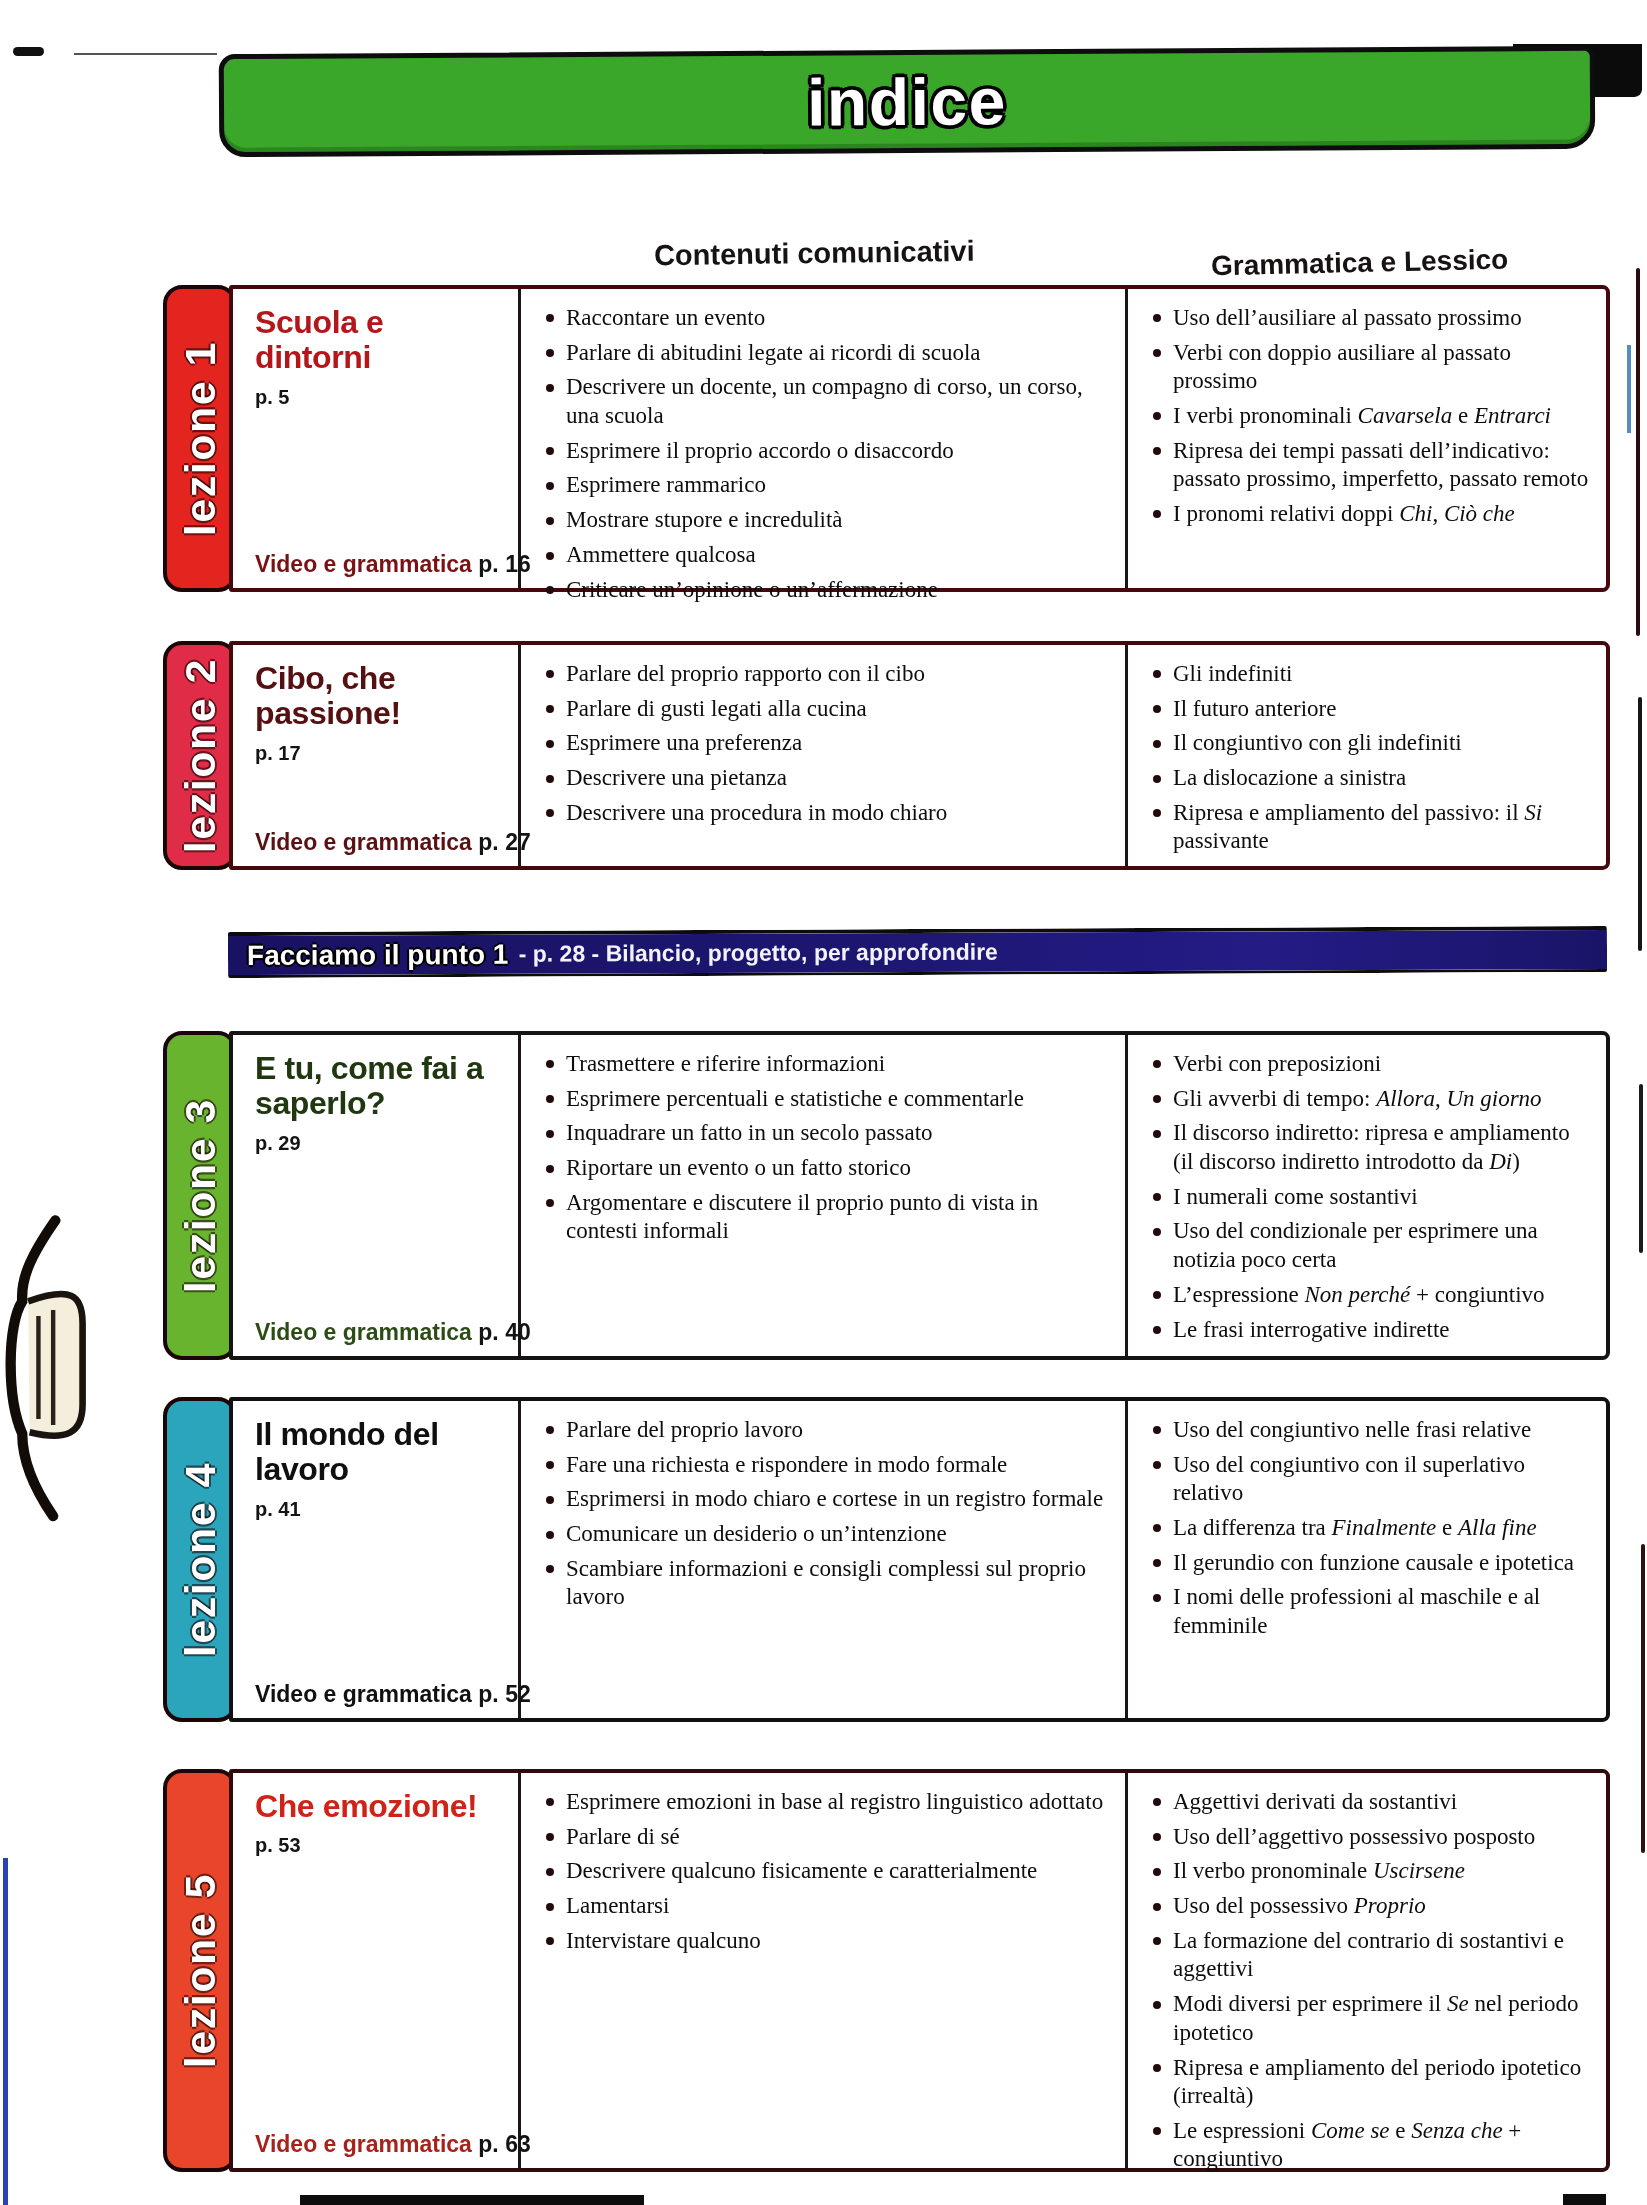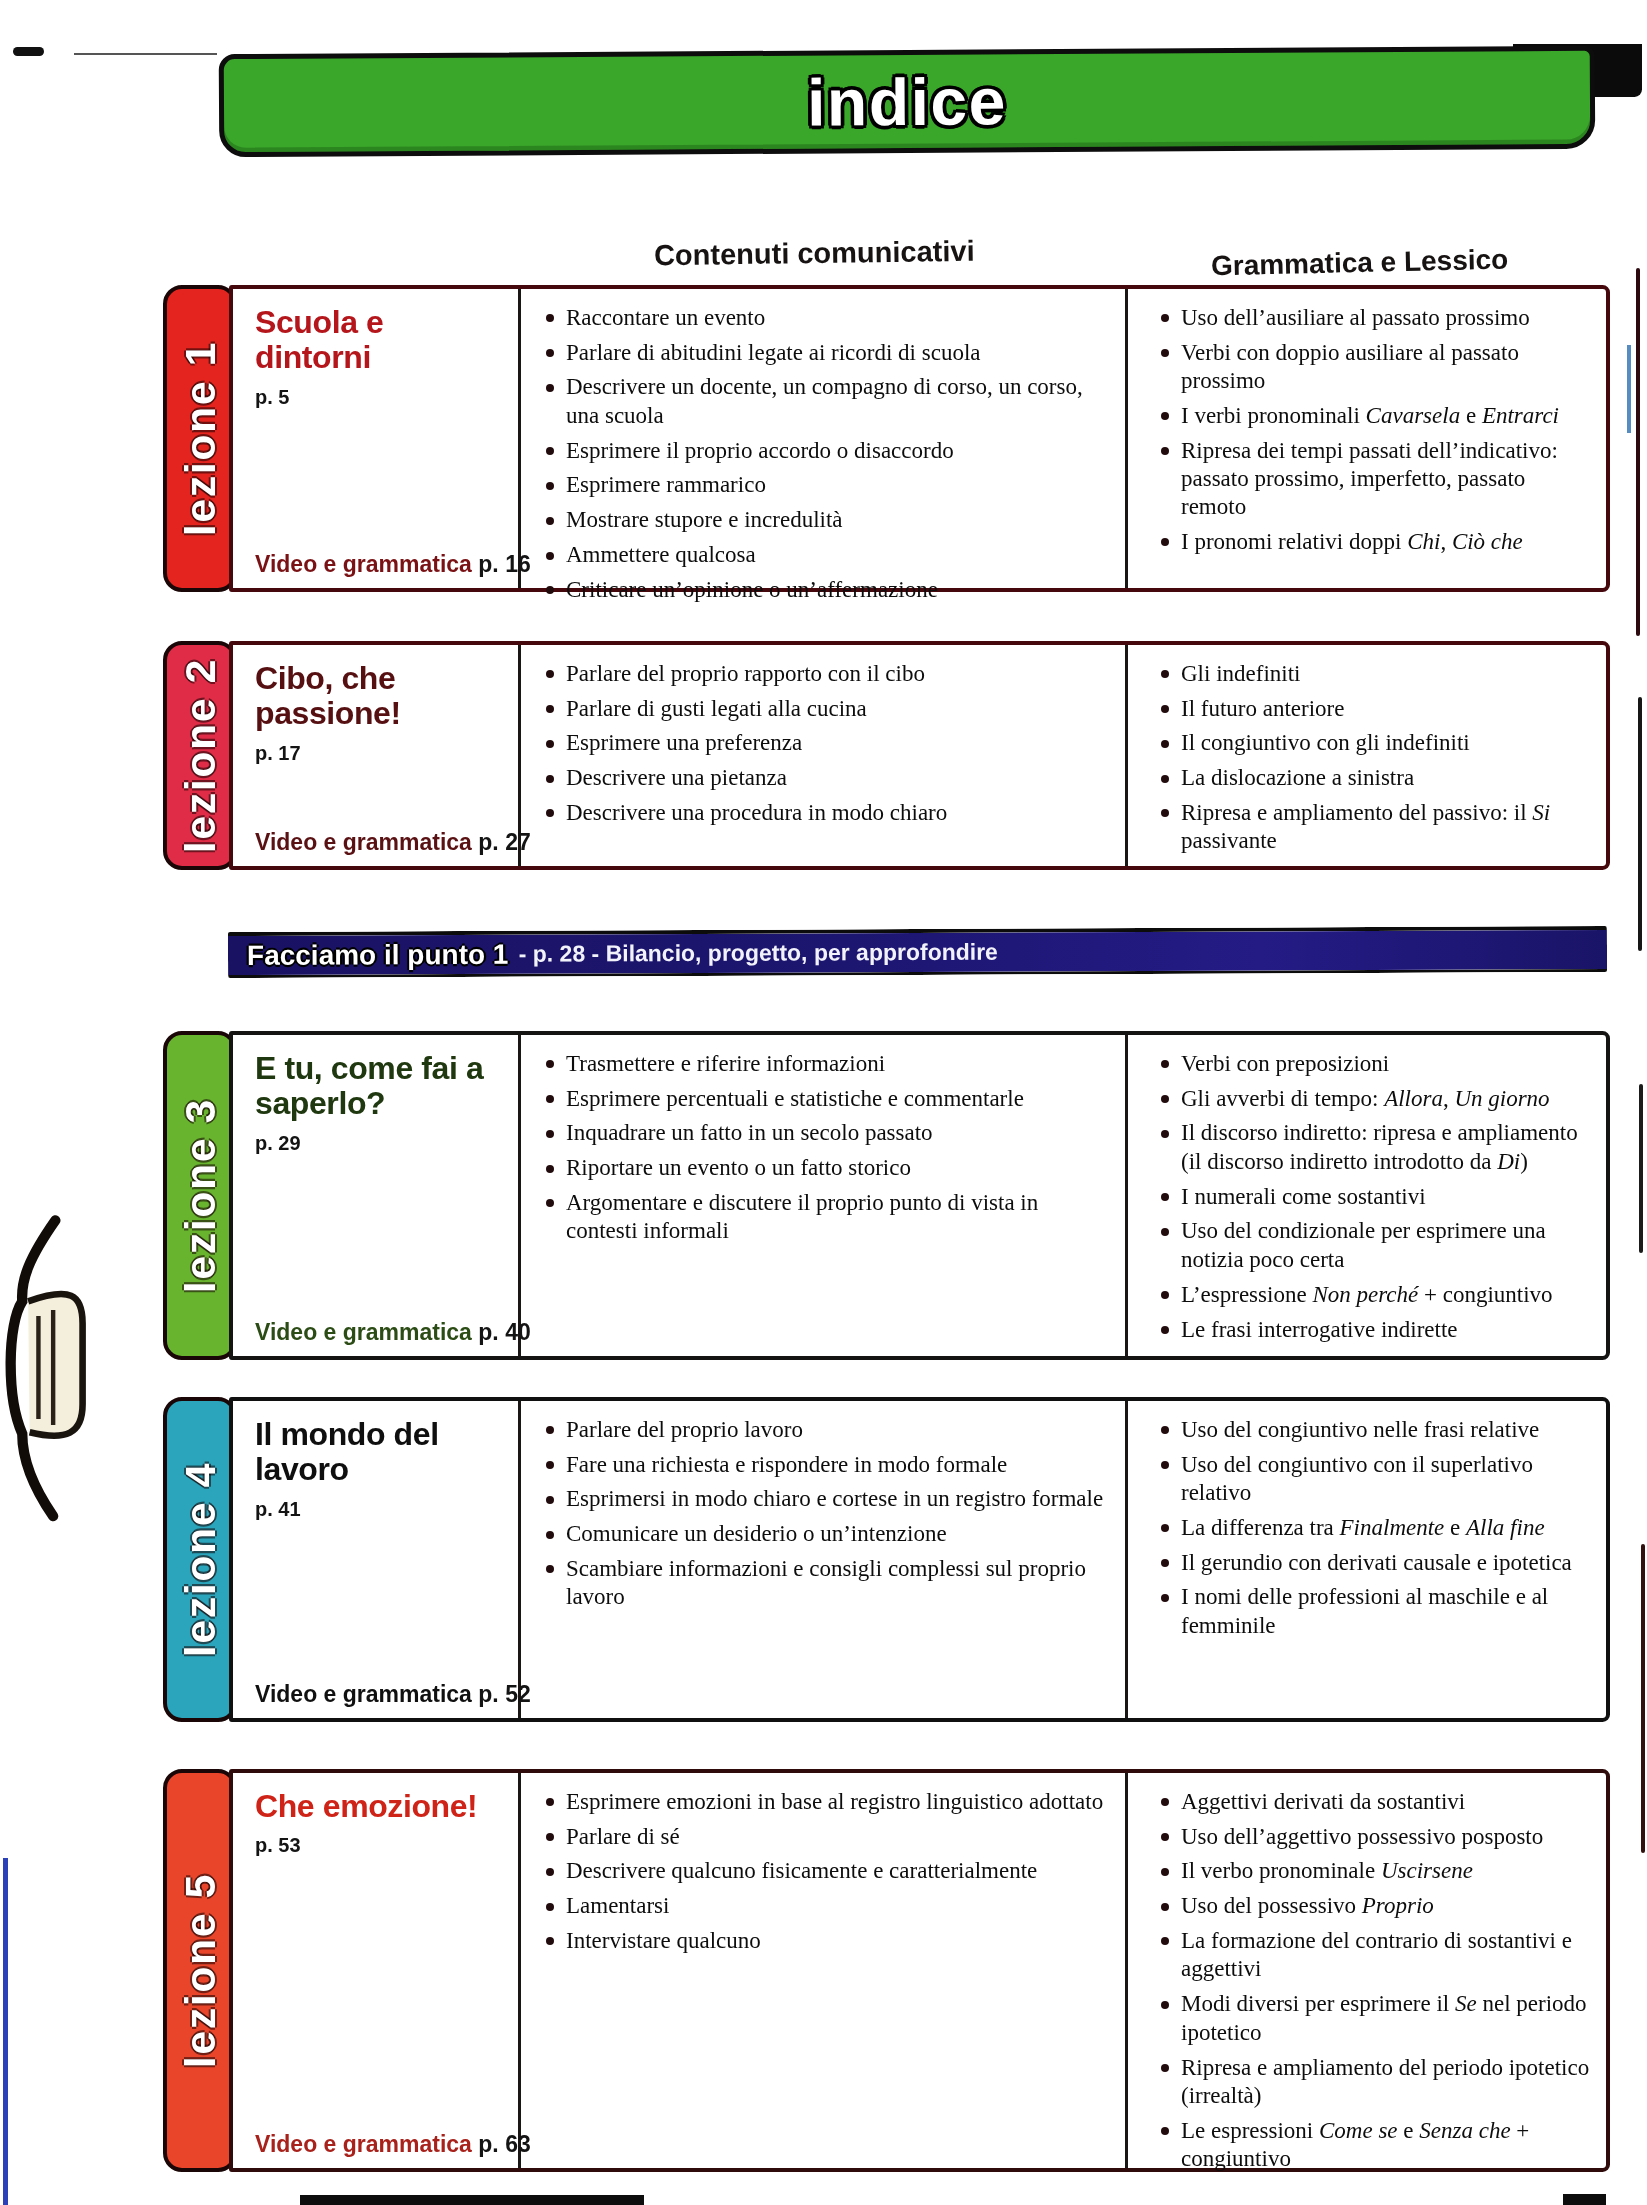--- a/index.html
+++ b/index.html
@@ -60,21 +60,21 @@
   .box{position:absolute;left:66px;right:0;top:0;bottom:0;background:#fff;
        border:4.4px solid var(--bd);border-radius:2.9px 7.4px 7.4px 2.9px;box-sizing:border-box;
        display:flex;}
   .col-title{width:285px;box-sizing:border-box;padding:16px 10.3px 11.8px 22px;position:relative;flex:none;}
   .lz-title{font-weight:bold;font-size:32px;line-height:1.1;letter-spacing:-0.4px;color:var(--title);}
   .lz-page{font-weight:bold;font-size:20px;margin-top:10.3px;color:#141414;}
   .vg{position:absolute;bottom:10.3px;left:22px;font-weight:bold;font-size:23px;white-space:nowrap;}
   .vg-label{color:var(--vg);}
   .vg-page{color:#141414;}
   .col-cont{flex:0 0 610px;border-left:3.7px solid #1a1616;border-right:3.7px solid #1a1616;box-sizing:border-box;}
-  .col-gram{flex:1;padding-left:8px;}
+  .col-gram{flex:1;}
   ul.bullets{margin:0;padding:14.7px 13.2px 5.9px 16px;list-style:none;}
   .bullets li{position:relative;padding-left:29px;font-family:"Liberation Serif",serif;
       font-size:23px;line-height:1.23;color:#0d0d0d;margin-bottom:6.6px;}
   .bullets li::before{content:"";position:absolute;left:8.8px;top:10.3px;width:8px;height:8px;
       border-radius:50%;background:#220b0d;}
 </style>
 </head>
 <body>
 
 <div class="page">
@@ -223,21 +223,21 @@
             <li><span>Esprimersi in modo chiaro e cortese in un registro formale</span></li>
             <li><span>Comunicare un desiderio o un’intenzione</span></li>
             <li><span>Scambiare informazioni e consigli complessi sul proprio lavoro</span></li>
           </ul>
       </div>
       <div class="col-gram">
         <ul class="bullets">
             <li><span>Uso del congiuntivo nelle frasi relative</span></li>
             <li><span>Uso del congiuntivo con il superlativo relativo</span></li>
             <li><span>La differenza tra <i>Finalmente</i> e <i>Alla fine</i></span></li>
-            <li><span>Il gerundio con derivati causale e ipotetica</span></li>
+            <li><span>Il gerundio con funzione causale e ipotetica</span></li>
             <li><span>I nomi delle professioni al maschile e al femminile</span></li>
           </ul>
       </div>
     </div>
   </div>
 
   <div class="row r5">
     <div class="tab">
         <span class="tab-label">lezione 5</span>
       </div>

